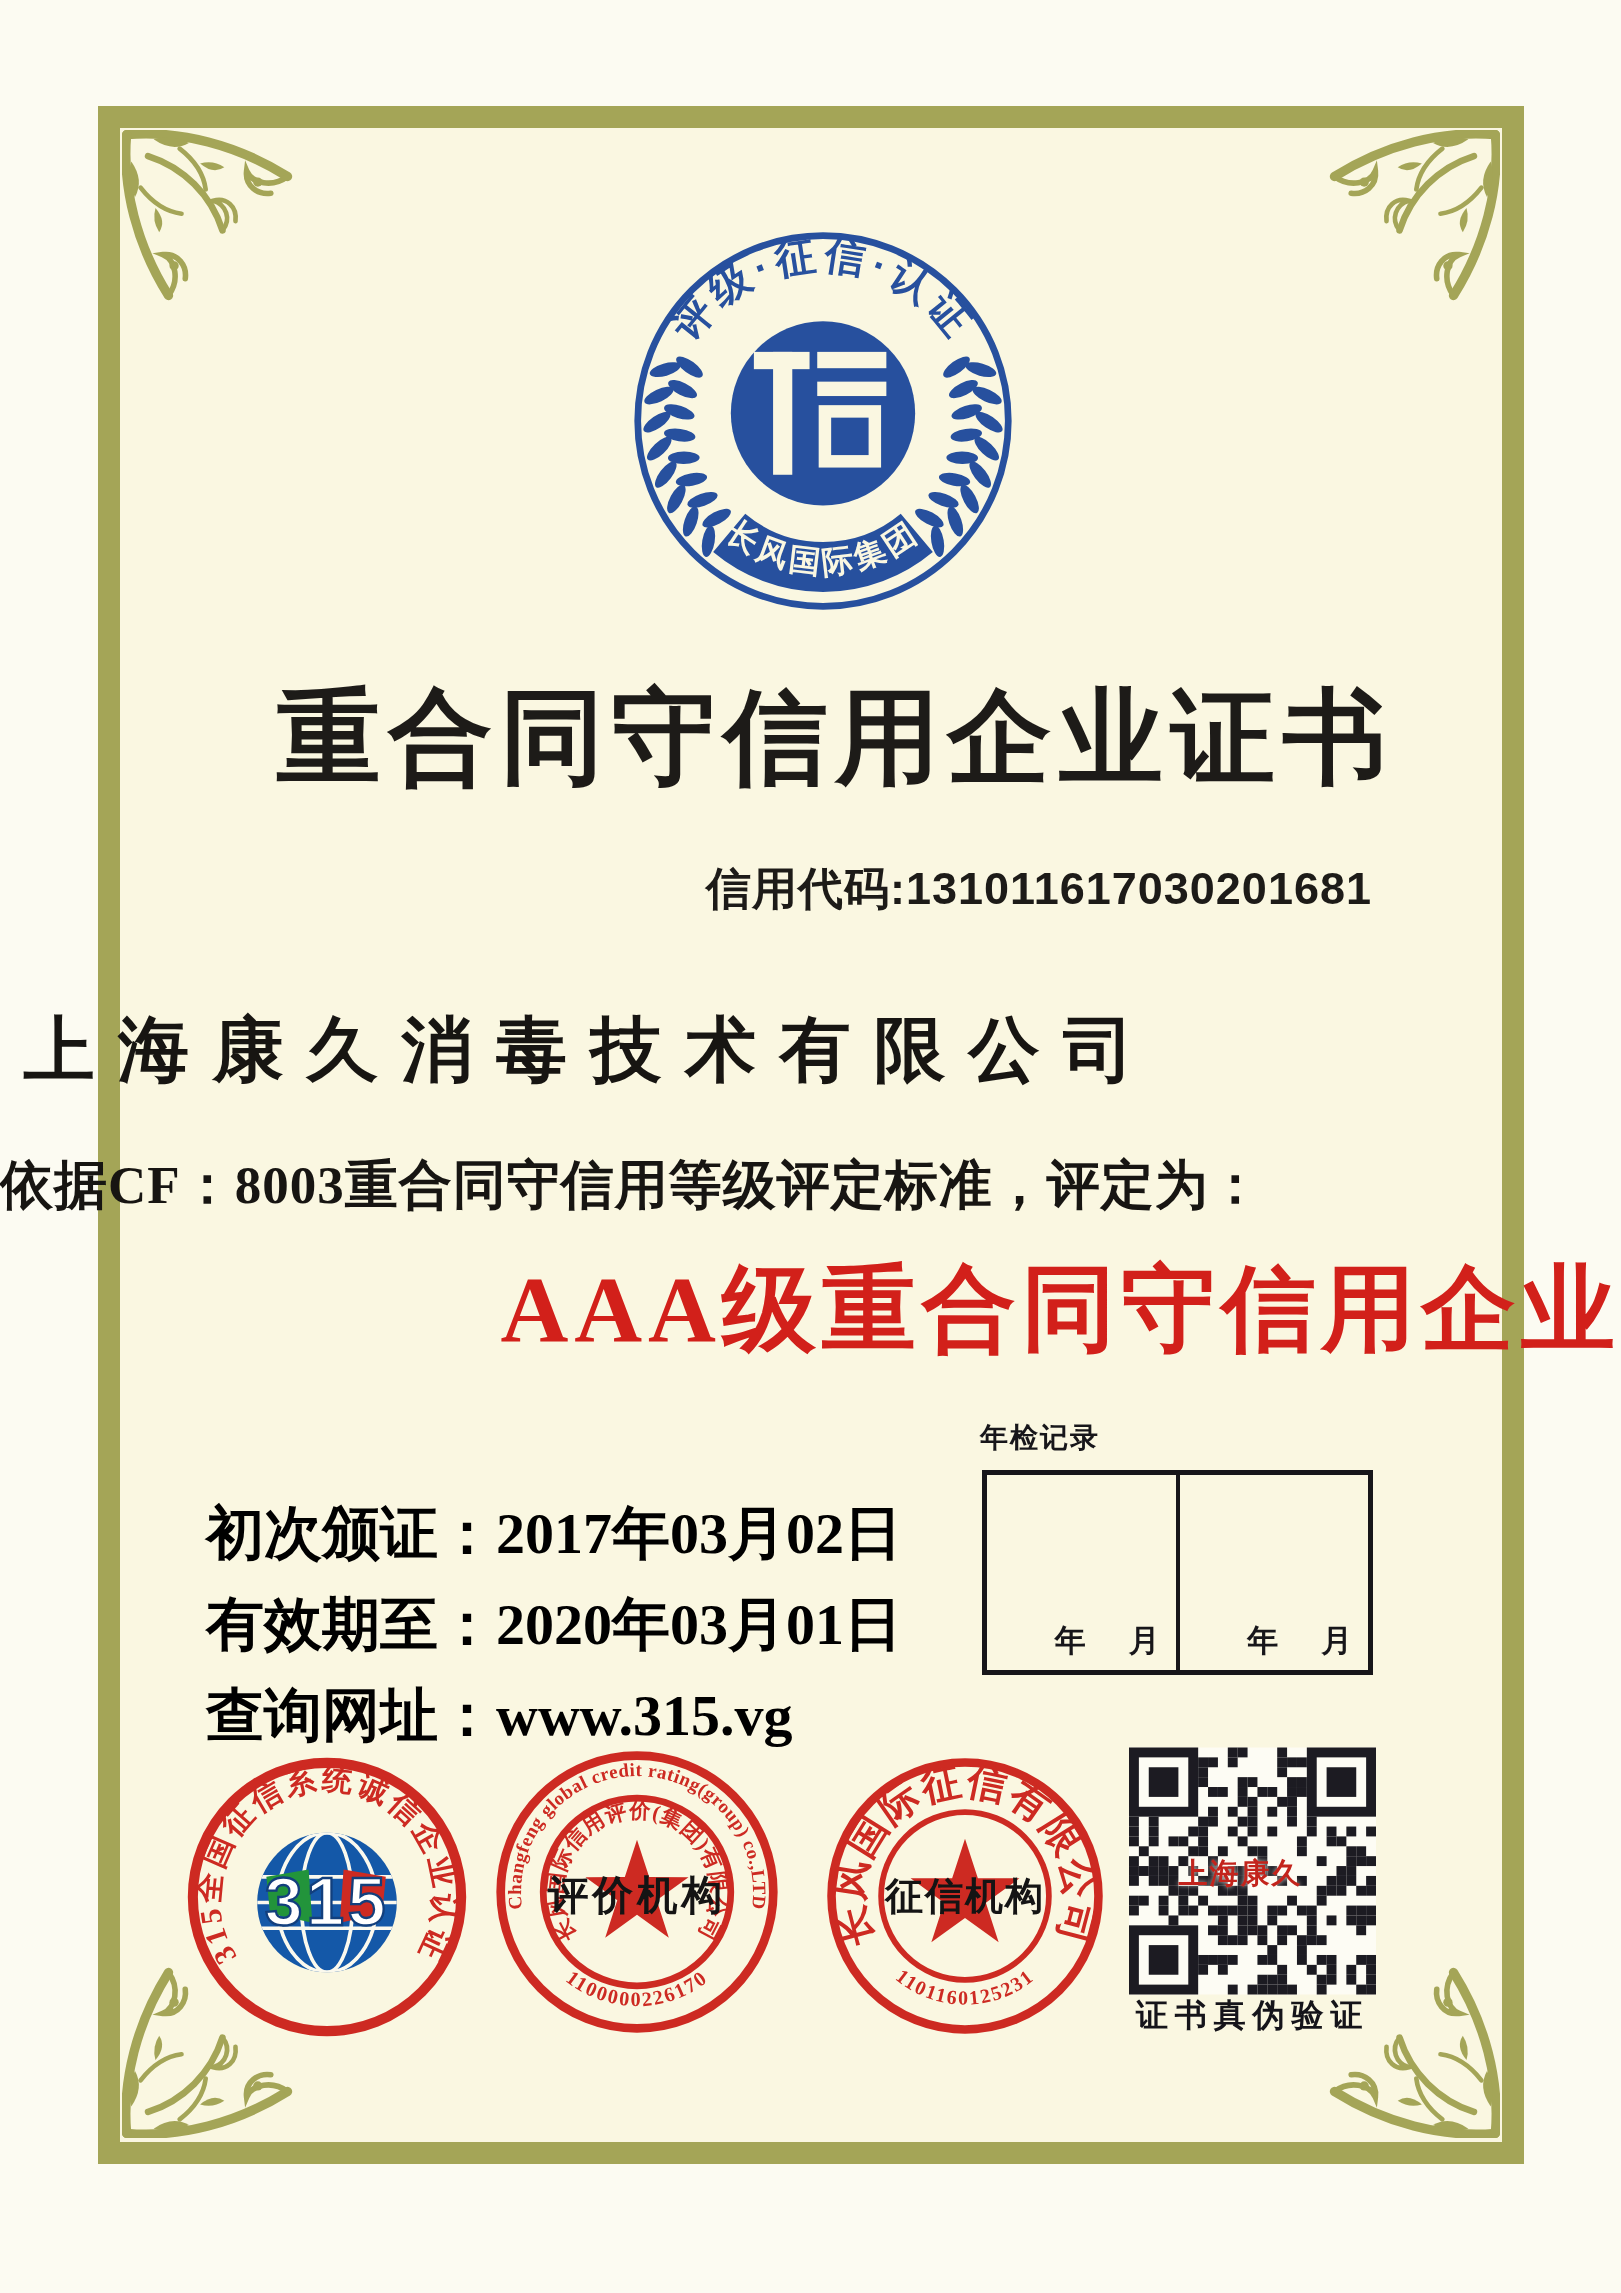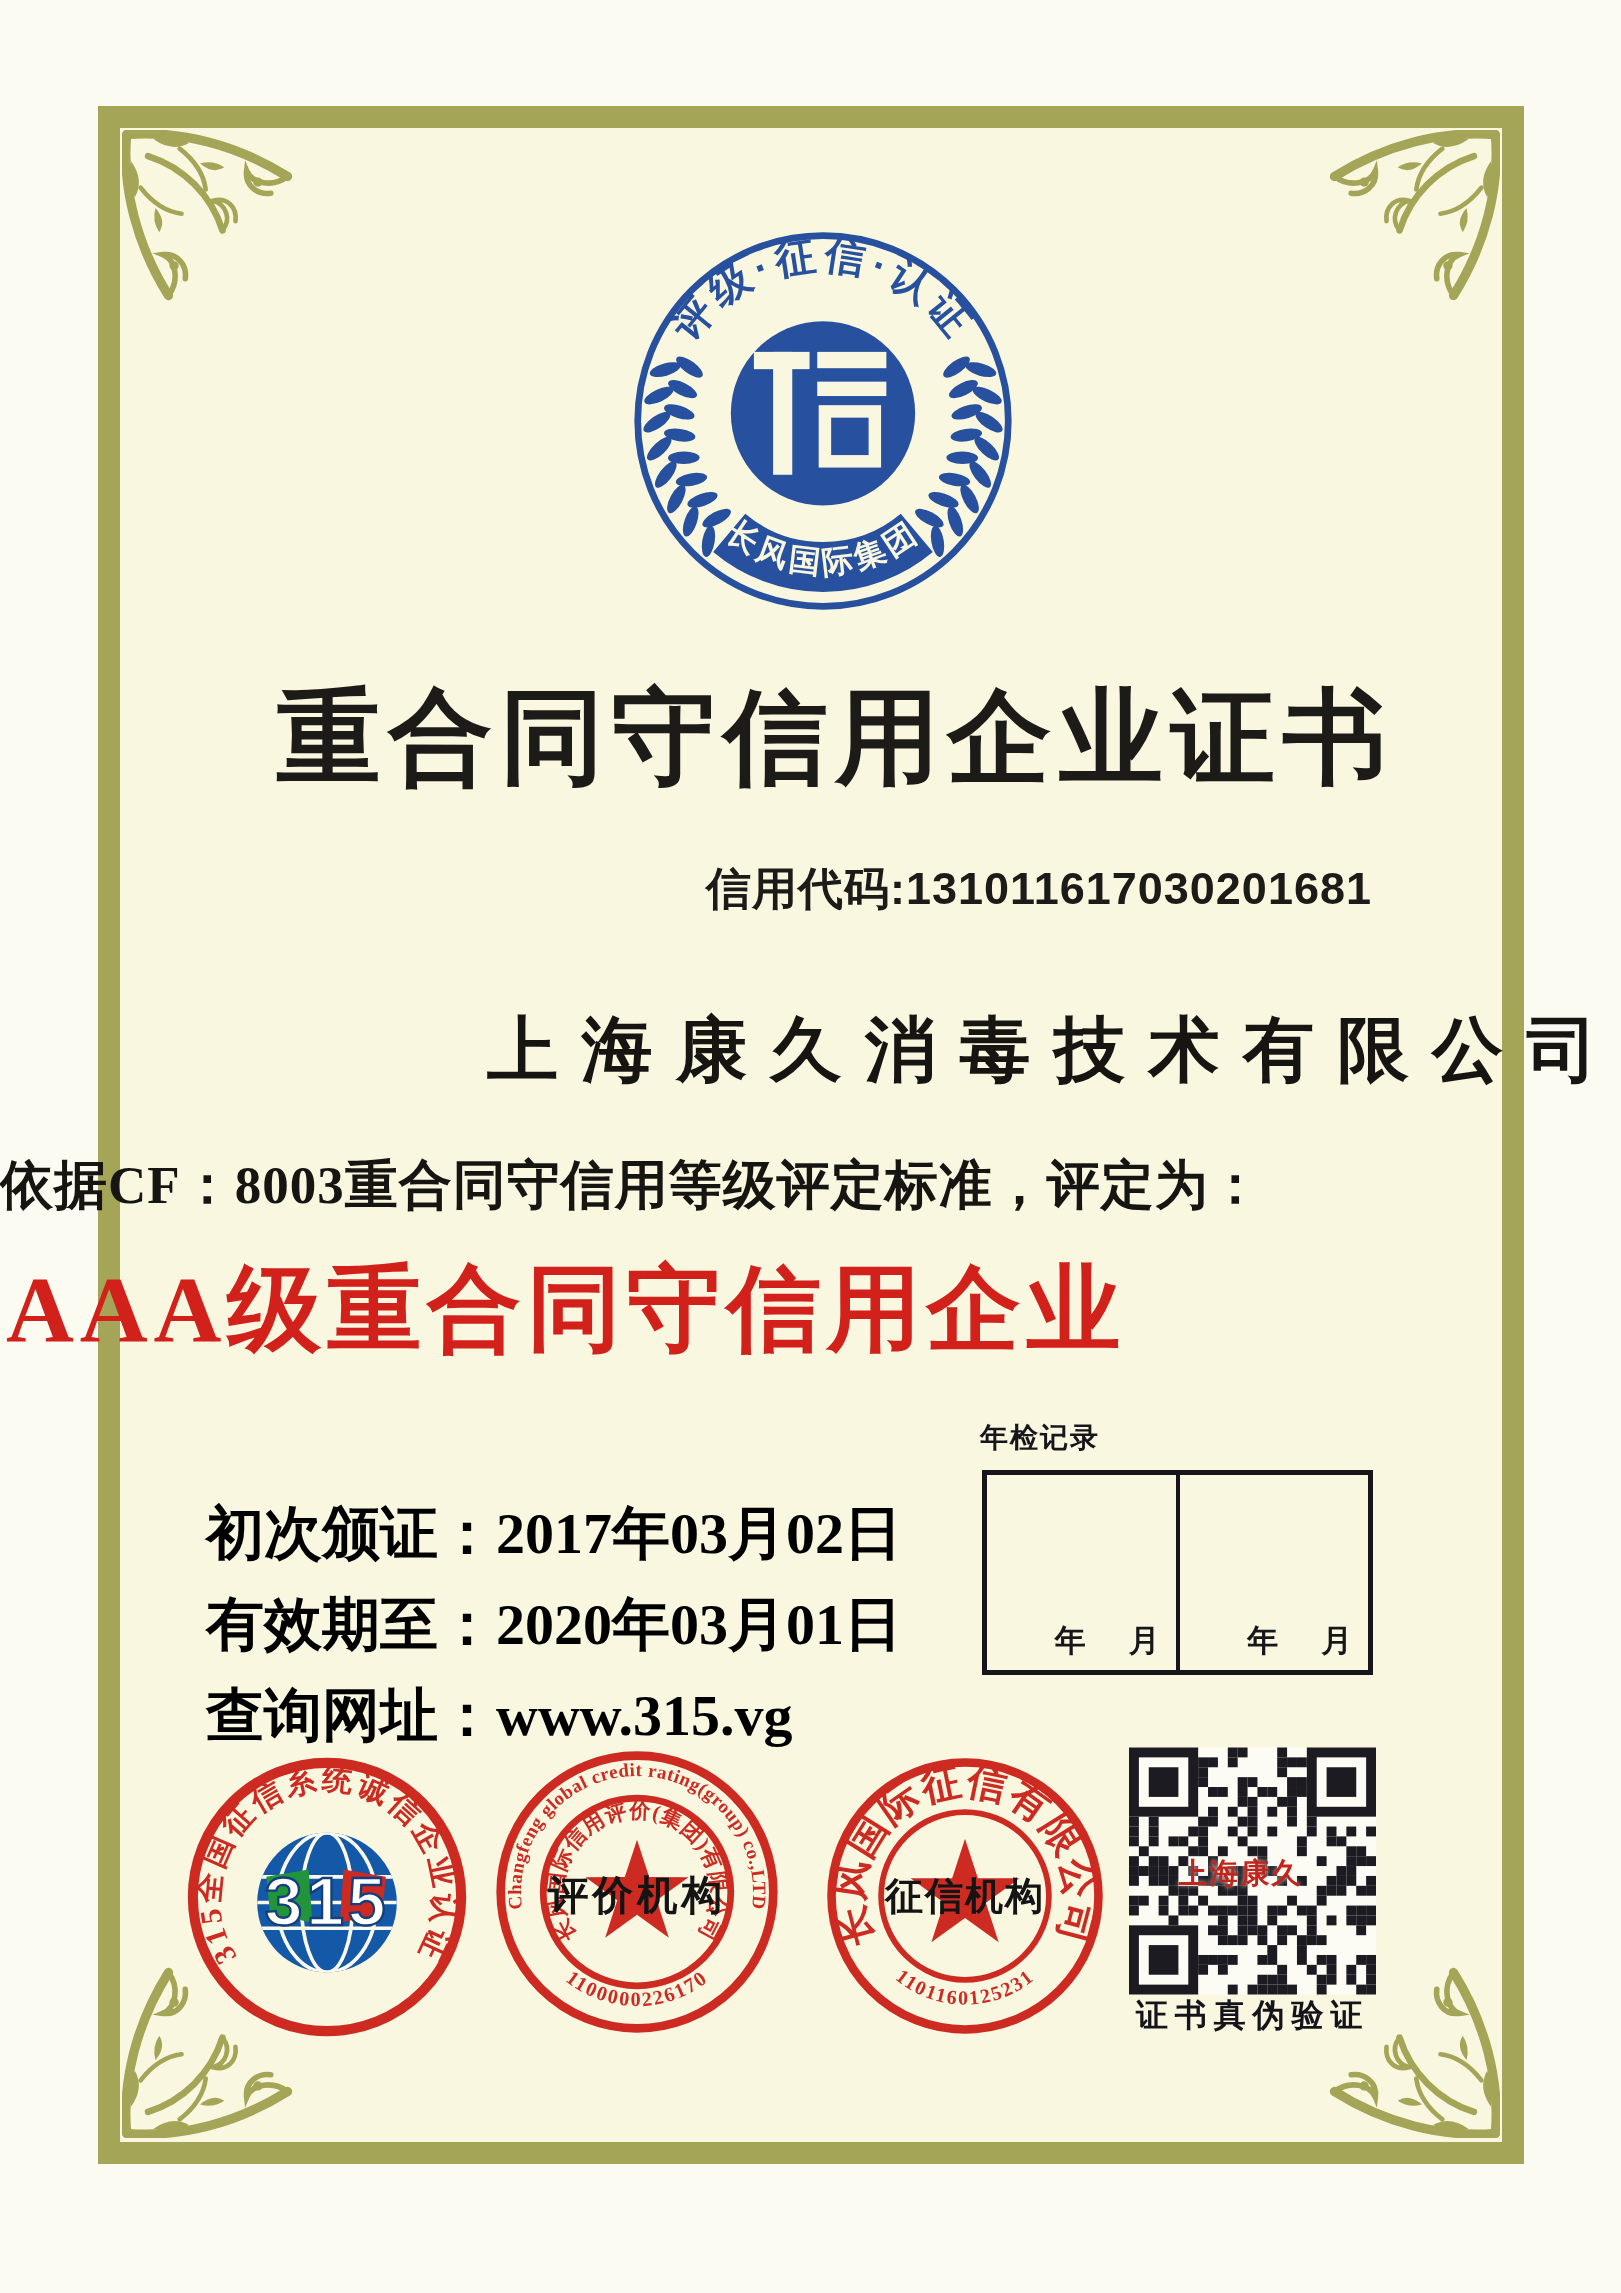--- a/index.html
+++ b/index.html
@@ -18,25 +18,25 @@
   .corner.br{left:1314px;top:1952px;transform:scale(-1,-1);}
 
   .emblem{position:absolute;left:631px;top:229px;width:384px;height:384px;z-index:2;}
 
   .t-title{position:absolute;left:0;right:0;top:678px;text-align:center;z-index:2;
            font-family:"Liberation Sans",sans-serif;font-weight:900;font-size:104px;line-height:1.15;
            letter-spacing:7.8px;text-indent:7.8px;color:#1D1B18;padding-left:42px;}
   .t-credit{position:absolute;right:249px;top:861px;z-index:2;
             font-family:"Liberation Sans",sans-serif;font-weight:800;font-size:45px;line-height:1.25;
             letter-spacing:1px;color:#1D1B18;}
-  .t-company{position:absolute;left:0;right:0;top:1004px;text-align:right;z-index:2;
+  .t-company{position:absolute;left:0;right:0;top:1004px;text-align:left;z-index:2;
              font-weight:900;font-size:71px;line-height:1.3;letter-spacing:23.5px;text-indent:23.5px;color:#171512;}
   .t-basis{position:absolute;left:0;right:0;top:1151px;text-align:left;z-index:2;
            font-weight:800;font-size:53px;line-height:1.3;letter-spacing:1px;color:#171512;}
-  .t-rating{position:absolute;left:0;right:0;top:1251px;text-align:left;z-index:2;
+  .t-rating{position:absolute;left:0;right:0;top:1251px;text-align:right;z-index:2;
             font-weight:900;font-size:94px;line-height:1.25;letter-spacing:5.9px;text-indent:5.9px;color:#D2201A;}
 
   .annual-label{position:absolute;left:980px;top:1419px;z-index:2;
                 font-family:"Liberation Sans",sans-serif;font-weight:800;font-size:28px;letter-spacing:2px;color:#17161A;}
   .annual-table{position:absolute;left:982px;top:1470px;width:391px;height:205px;z-index:2;
                 border:5.9px solid #17161A;box-sizing:border-box;display:flex;}
   .annual-cell{flex:1;display:flex;align-items:flex-end;justify-content:flex-end;gap:43px;
                padding:0 15.7px 7.8px 0;font-weight:700;font-size:31px;color:#17161A;}
   .annual-cell + .annual-cell{border-left:4.9px solid #17161A;}
 

